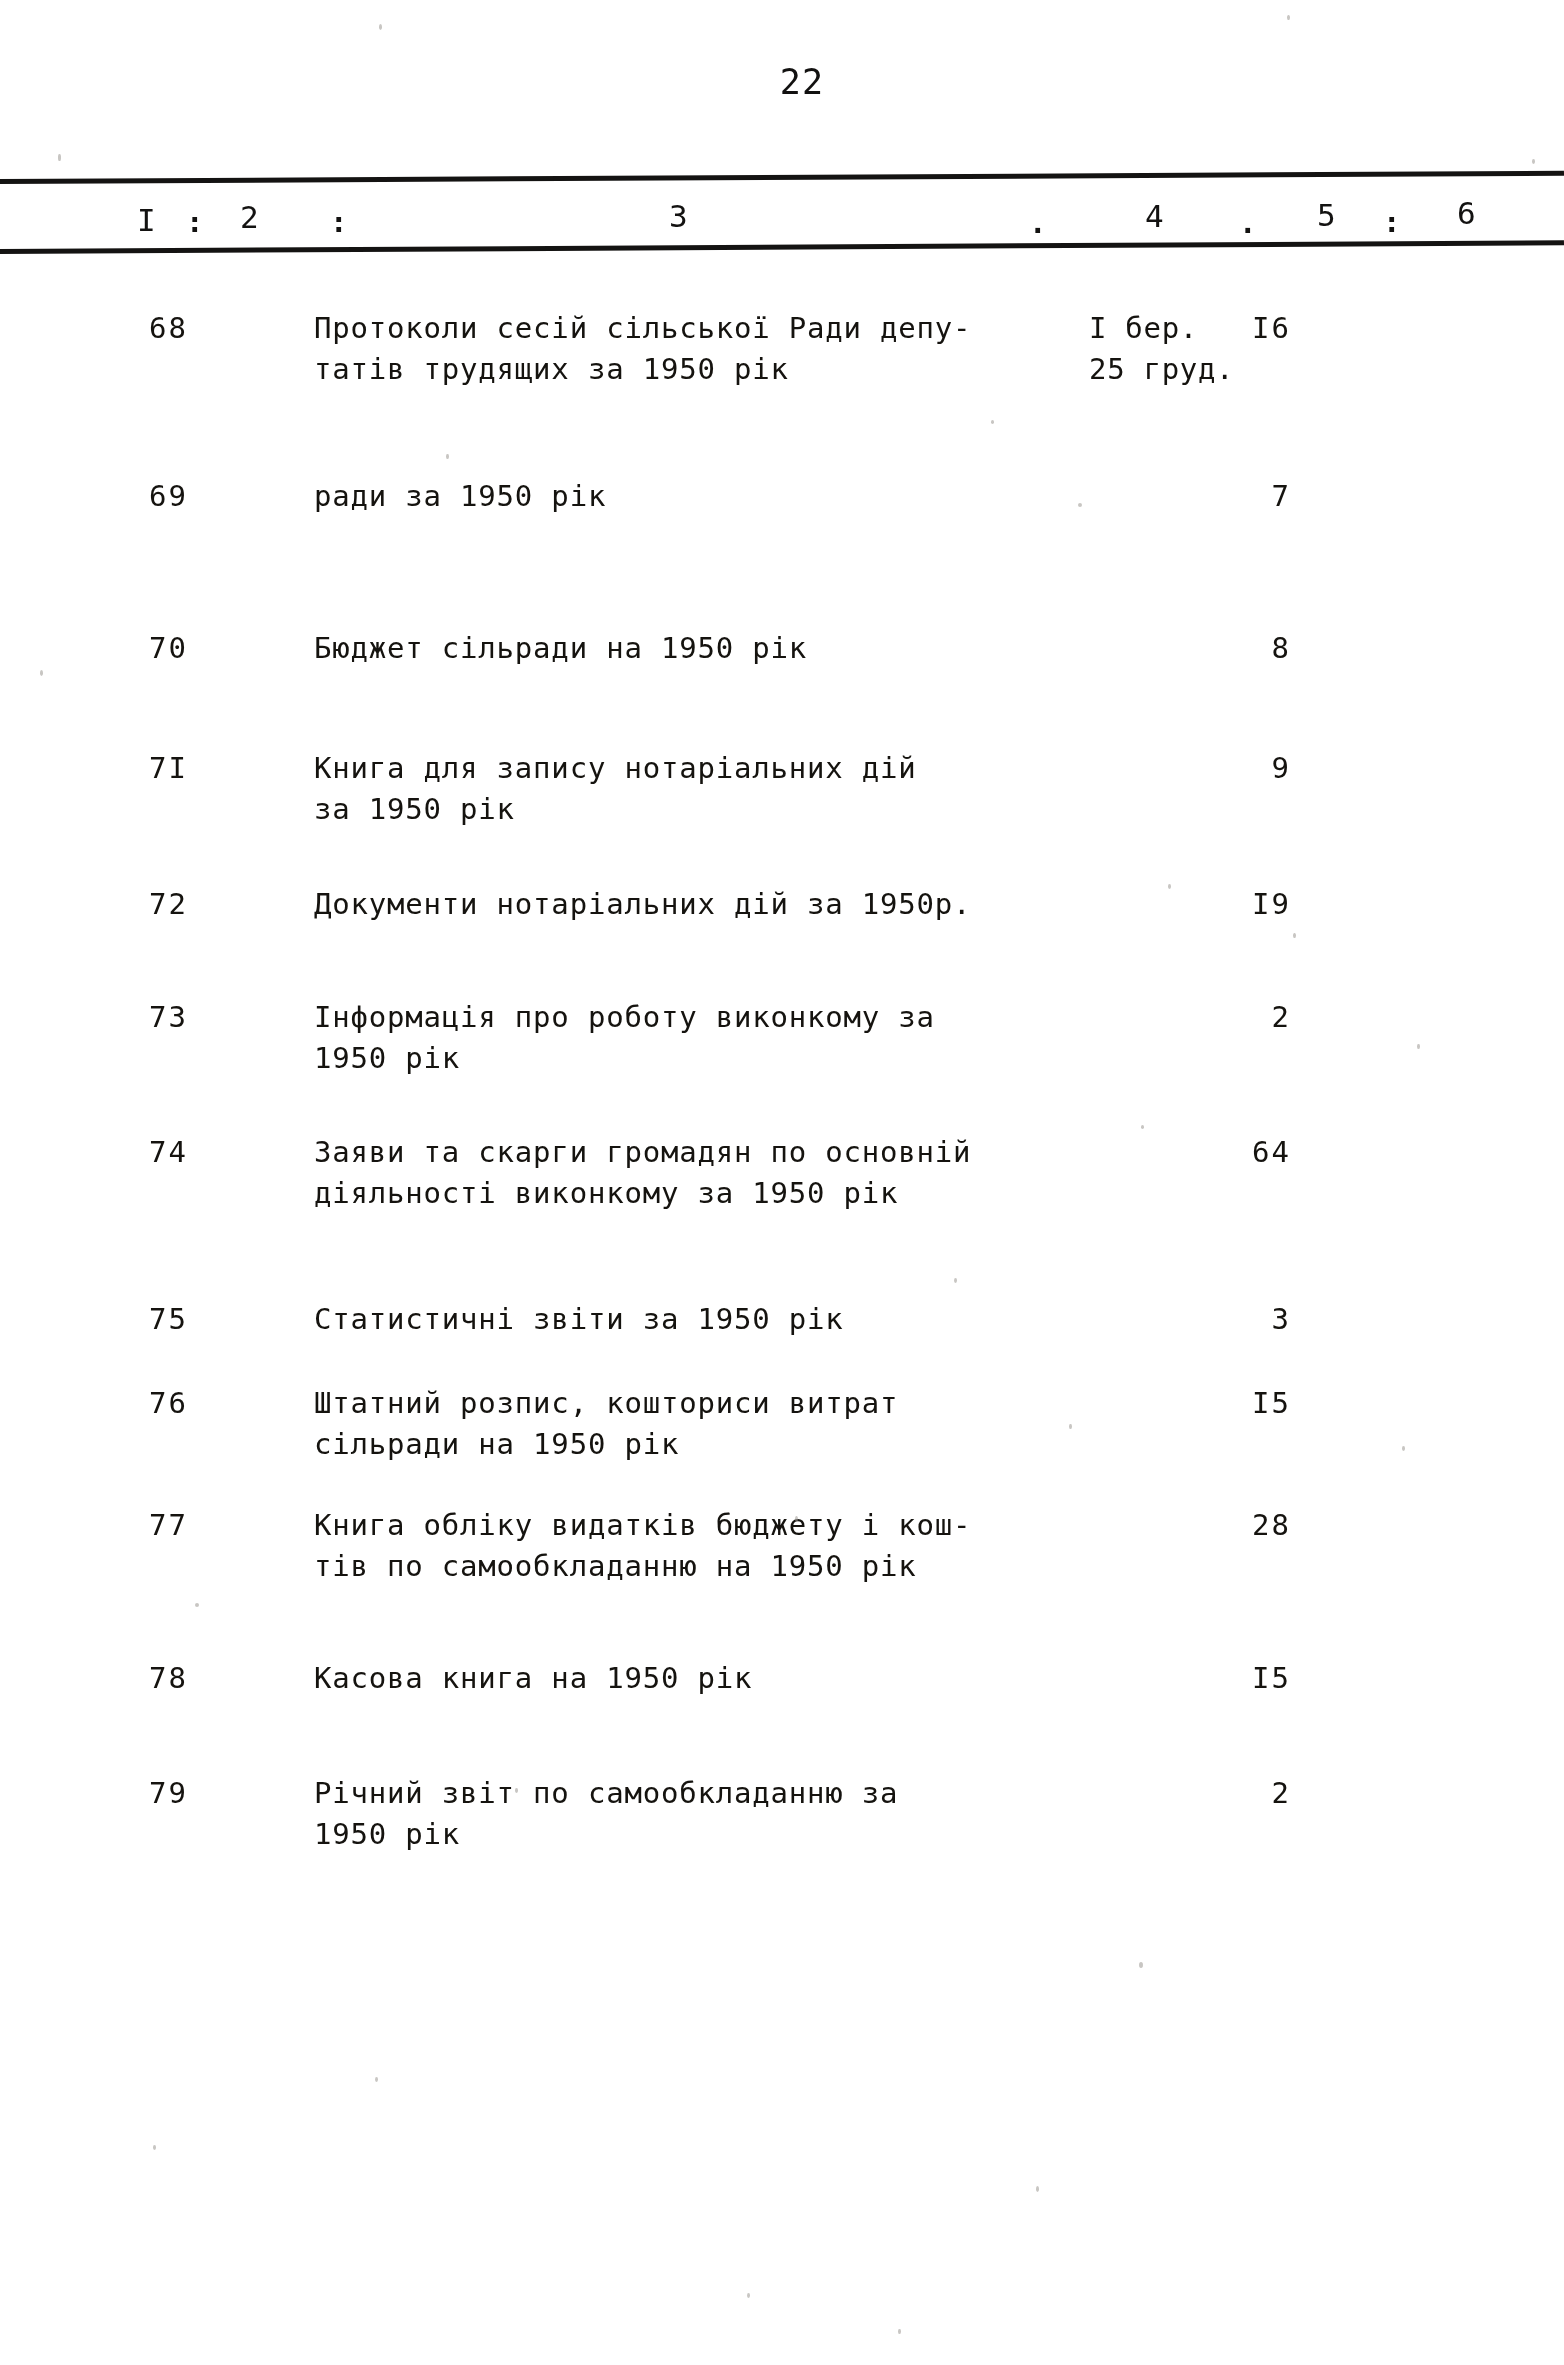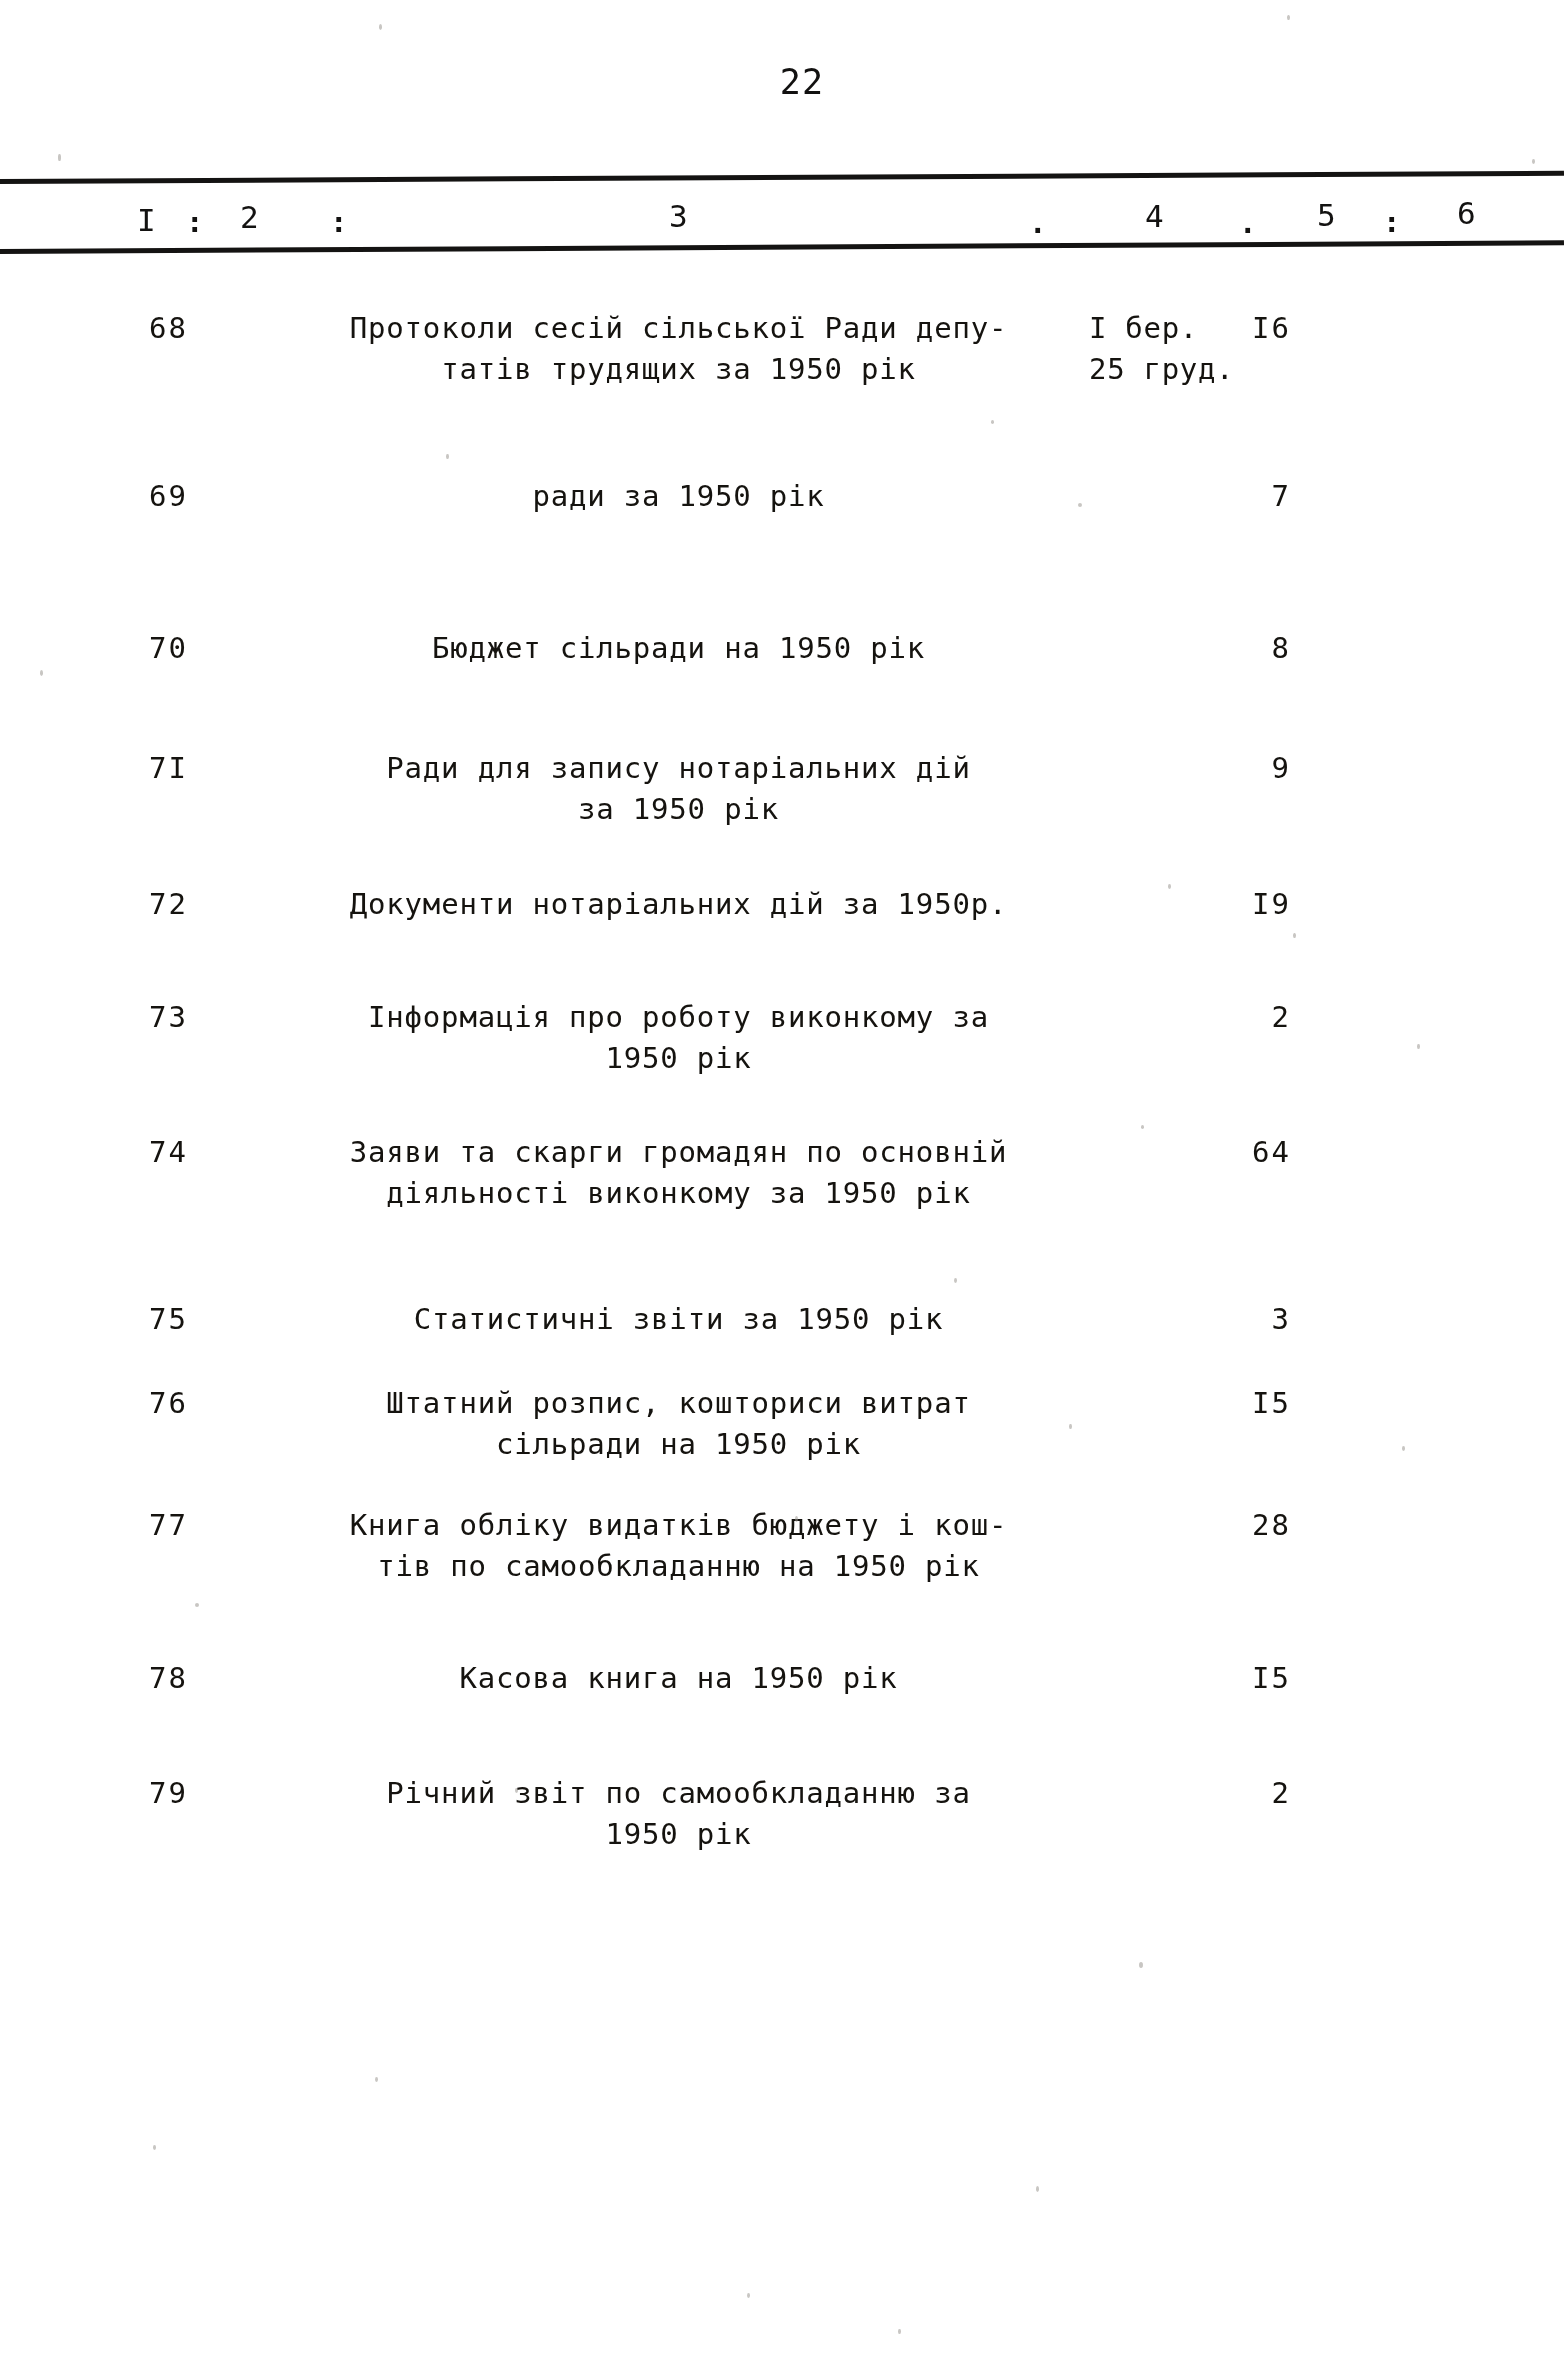--- a/index.html
+++ b/index.html
@@ -90,21 +90,21 @@
     line-height: 41px;
     white-space: pre;
     color: #15130f;
   }
 
   .c-num   { left: 149px;  width: 120px; text-align: left; letter-spacing: 2px; }
   .c-title { left: 314px;  width: 729px; text-align: left; letter-spacing: 0.8px; }
   .c-dates { left: 1089px; width: 187px; text-align: left; letter-spacing: 0.7px; }
   .c-count { left: 1171px; width: 120px; text-align: right; letter-spacing: 2px; }
 
-  .title-line { display: block; text-align: center; }
+  .title-line { display: block; }
   .date-line  { display: block; }
 
   
   .speck {
     position: absolute;
     background: #9a9792;
     border-radius: 50%;
     opacity: .55;
   }
 </style>
@@ -144,21 +144,21 @@
         <div class="cell c-title"><span class="title-line">ради за 1950 рік</span></div>
         <div class="cell c-count">7</div>
       </div>
       <div class="row" style="top: 628px;">
         <div class="cell c-num">70</div>
         <div class="cell c-title"><span class="title-line">Бюджет сільради на 1950 рік</span></div>
         <div class="cell c-count">8</div>
       </div>
       <div class="row" style="top: 748px;">
         <div class="cell c-num">7I</div>
-        <div class="cell c-title"><span class="title-line">Ради для запису нотаріальних дій</span><span class="title-line">за 1950 рік</span></div>
+        <div class="cell c-title"><span class="title-line">Книга для запису нотаріальних дій</span><span class="title-line">за 1950 рік</span></div>
         <div class="cell c-count">9</div>
       </div>
       <div class="row" style="top: 884px;">
         <div class="cell c-num">72</div>
         <div class="cell c-title"><span class="title-line">Документи нотаріальних дій за 1950р.</span></div>
         <div class="cell c-count">I9</div>
       </div>
       <div class="row" style="top: 997px;">
         <div class="cell c-num">73</div>
         <div class="cell c-title"><span class="title-line">Інформація про роботу виконкому за</span><span class="title-line">1950 рік</span></div>

